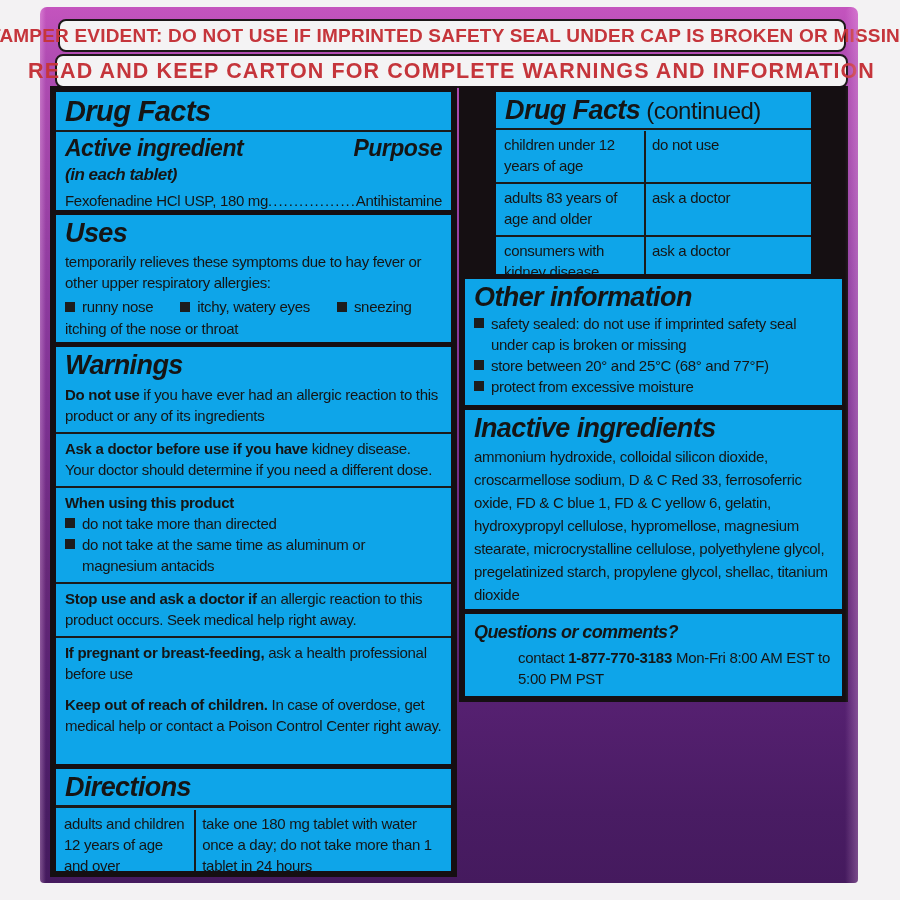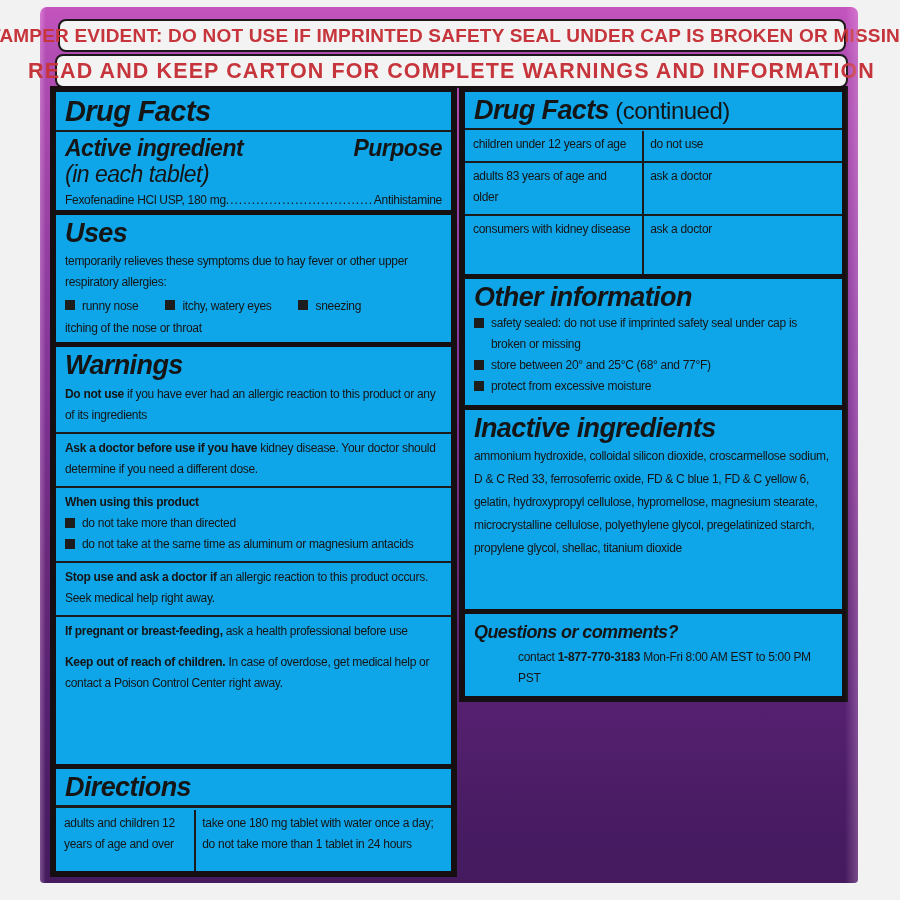--- a/index.html
+++ b/index.html
@@ -31,38 +31,38 @@
     border-radius:8px; display:flex; align-items:center; justify-content:center;
     color:#c5353b; font-weight:bold; white-space:nowrap;
   }
   .banner1 { left:18px; top:12px; width:788px; height:33px; font-size:19px; letter-spacing:0.2px; }
   .banner2 { left:15px; top:47px; width:793px; height:34px; font-size:21.5px; letter-spacing:1.1px; }
   .col {
     position:absolute; background:#150f12; padding:6px;
     display:flex; flex-direction:column; gap:5px;
   }
   .col-left  { left:10px;  top:79px; width:407px; height:791px; }
-  .col-right { left:419px; top:79px; width:389px; height:616px; }
+  .col-right { left:419px; top:79px; width:389px; height:616px;align-items:center; }
   .panel { background:#0ea5e9; overflow:hidden; display:flex; flex-direction:column; }
   .grow { flex:1 1 auto; }
 
   .pad { padding:2px 9px; }
   .heading {
     font-style:italic; font-weight:bold; font-size:27px; line-height:30px;
     letter-spacing:-0.6px; padding:3px 9px 1px;
   }
   .heading-big { font-size:29px; line-height:33px; }
   .rule  { border-bottom:2px solid #1b1b1b; }
   .rule-med { border-top:2px solid #1b1b1b; margin:1px 0; }
   .rule-thick { border-top:3px solid #1b1b1b; margin:2px 0; }
-  .body-text { font-size:12px; line-height:21px; letter-spacing:-0.3px; }
+  .body-text { font-size:15px; line-height:21px; letter-spacing:-0.3px; }
 
   .active-row { display:flex; justify-content:space-between; align-items:baseline; padding:2px 9px 0; }
   .ai-label, .purpose-label { font-style:italic; font-weight:bold; font-size:23px; line-height:26px; letter-spacing:-0.5px; }
-  .ai-sub { font-style:italic; font-weight:normal; font-size:23px; line-height:27px; letter-spacing:-0.5px; padding:0 9px; }
+  .ai-sub { font-style:italic; font-weight:bold; font-size:17px; line-height:27px; letter-spacing:-0.5px; padding:0 9px; }
   .ingredient-line { display:flex; align-items:baseline; padding:2px 9px 4px; }
   .ingredient-line .lead { white-space:nowrap; }
   .leader { flex:1; overflow:hidden; white-space:nowrap; letter-spacing:1px; }
   .ingredient-line .tail { white-space:nowrap;text-align:center; }
 
   .sq { display:inline-block; width:10px; height:10px; background:#1d1d1d; flex:0 0 auto; }
   .bullet-row { display:flex; padding:0 9px; }
   .bullet-row .sq { margin:5px 7px 0 0; }
   .bullet-text { flex:1; }
   .bullets-inline { display:flex; gap:27px; padding:1px 9px 0; }

